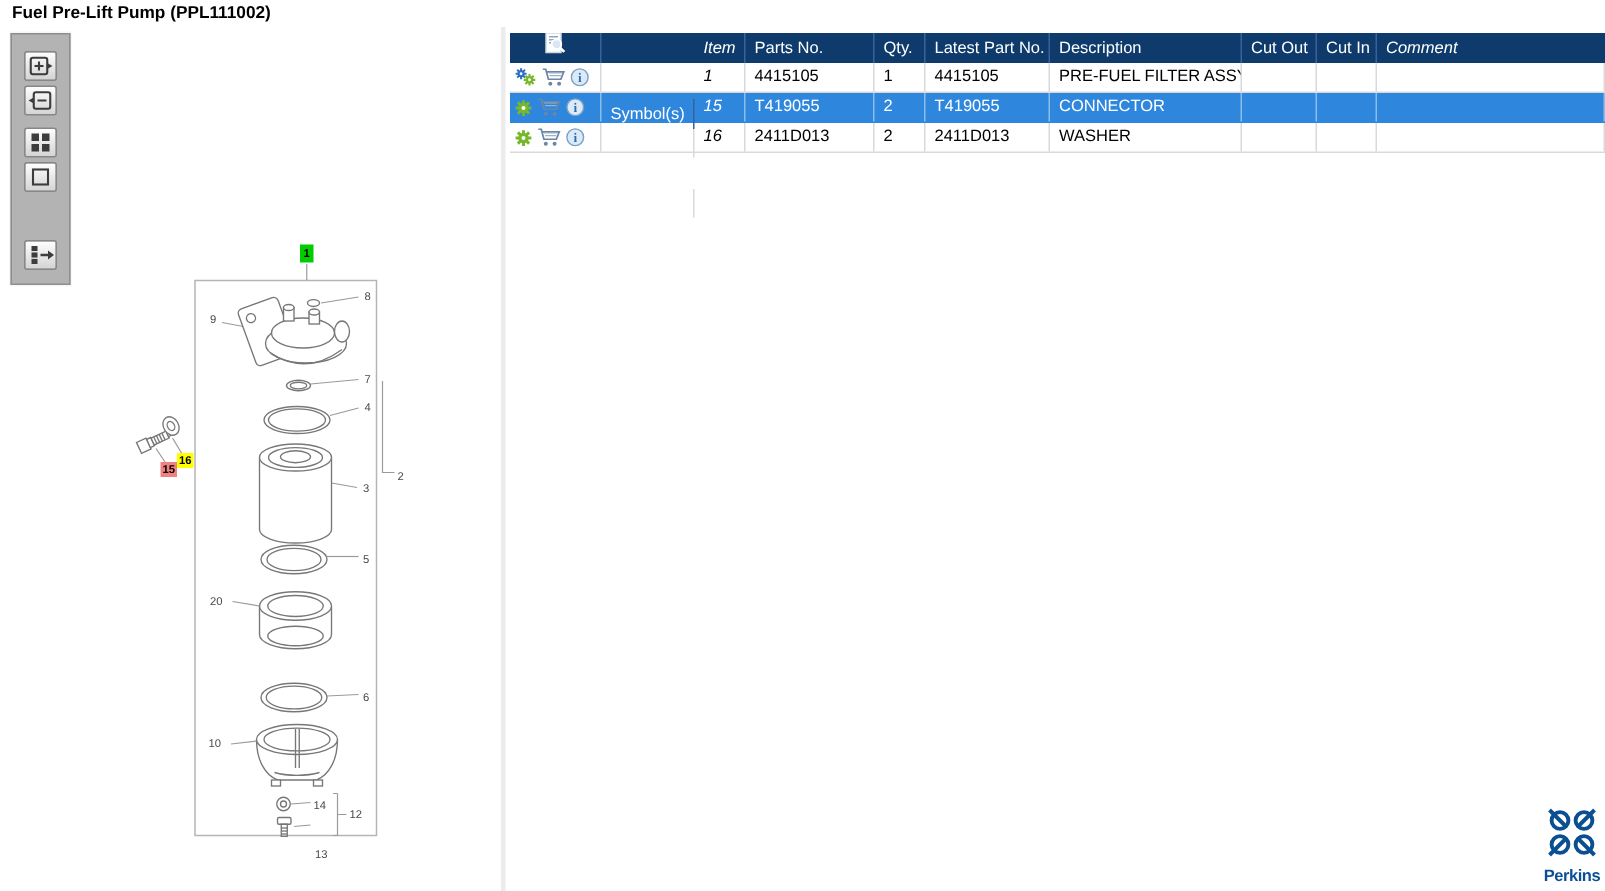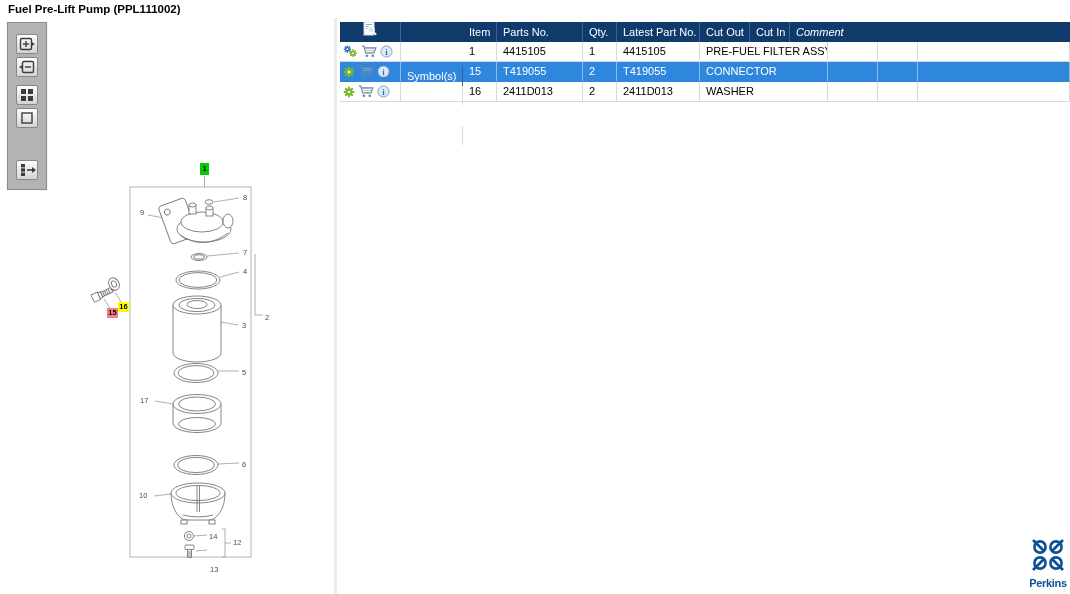--- a/index.html
+++ b/index.html
@@ -43,21 +43,21 @@
   .ptable{position:absolute;left:340px;top:22px;width:730px;font-size:11px;}
   .thead{display:flex;height:20px;background:var(--header-bg);color:#fff;}
   .th{height:20px;line-height:20px;padding-left:6px;border-right:1px solid #39619b;overflow:hidden;white-space:nowrap;cursor:pointer;}
   .th.icon-col{display:flex;align-items:center;justify-content:center;padding-left:0;}
   .trow{display:flex;height:20px;background:#fff;border-bottom:1px solid var(--grid-line);cursor:pointer;}
   .trow .td{height:19px;line-height:19px;padding-left:6px;border-right:1px solid var(--grid-line);
             overflow:hidden;white-space:nowrap;color:#000;}
   .trow.selected{background:var(--selected-row);border-bottom-color:var(--selected-row);}
   .trow.selected .td{color:#fff;border-right-color:rgba(255,255,255,.45);}
   .td.icons{display:flex;align-items:center;gap:3px;padding-left:3px;}
-  .c0{width:61px;} .c1{width:62px;margin-top:44px;} .c2{width:34px;} .c3{width:86px;} .c4{width:34px;}
+  .c0{width:61px;} .c1{width:62px;margin-top:44px;} .c2{width:34px;font-style:italic;} .c3{width:86px;} .c4{width:34px;}
   .c5{width:83px;} .c6{width:128px;} .c7{width:50px;} .c8{width:40px;} .c9{width:152px;border-right:none;font-style:italic;}
 
   
   .plogo{position:absolute;left:1024px;top:537px;width:48px;text-align:center;}
   .plogo .brand{font-size:11px;font-weight:bold;color:var(--brand-blue);letter-spacing:-0.3px;margin-top:0px;}
 </style>
 </head>
 <body>
 
 <div class="app">
@@ -228,21 +228,21 @@
     <span class="co box hl-green" style="left:200px;top:163px;width:9px;height:12px;">1</span>
     <span class="co" style="left:265px;top:313px;">2</span>
     <span class="co" style="left:242px;top:321px;">3</span>
     <span class="co" style="left:243px;top:267px;">4</span>
     <span class="co" style="left:242px;top:368px;">5</span>
     <span class="co" style="left:242px;top:460px;">6</span>
     <span class="co" style="left:243px;top:248px;">7</span>
     <span class="co" style="left:243px;top:193px;">8</span>
     <span class="co" style="left:140px;top:208px;">9</span>
     <span class="co" style="left:139px;top:491px;">10</span>
-    <span class="co" style="left:140px;top:396px;">17</span>
+    <span class="co" style="left:140px;top:396px;">20</span>
     <span class="co" style="left:233px;top:538px;">12</span>
     <span class="co" style="left:210px;top:565px;">13</span>
     <span class="co" style="left:209px;top:532px;">14</span>
     <span class="co box hl-red" style="left:107px;top:308px;width:11px;height:10px;">15</span>
     <span class="co box hl-yellow" style="left:118px;top:302px;width:11px;height:10px;">16</span>
   </div>
 
   <div class="ptable">
     <div class="thead">
       <div class="th icon-col c0">
@@ -253,20 +253,21 @@
               <circle cx="9" cy="8.5" r="3.2" fill="#dbe6f2" stroke="#fff" stroke-width="1.2"></circle>
               <line x1="11.3" y1="10.8" x2="14.2" y2="13.6" stroke="#fff" stroke-width="1.8"></line>
             </svg>
         </span>
       </div>
       <div class="th c1">Symbol(s)</div>
       <div class="th c2">Item</div>
       <div class="th c3">Parts No.</div>
       <div class="th c4">Qty.</div>
       <div class="th c5">Latest Part No.</div>
+      <div class="th c6">Description</div>
       <div class="th c7">Cut Out</div>
       <div class="th c8">Cut In</div>
       <div class="th c9">Comment</div>
     </div>
     <div id="tbody">
         <div class="trow">
           <div class="td icons c0">
             <span style="display: inline-flex;">
               <svg width="15" height="13" viewBox="0 0 19 17">
                 <g transform="scale(0.68)">

